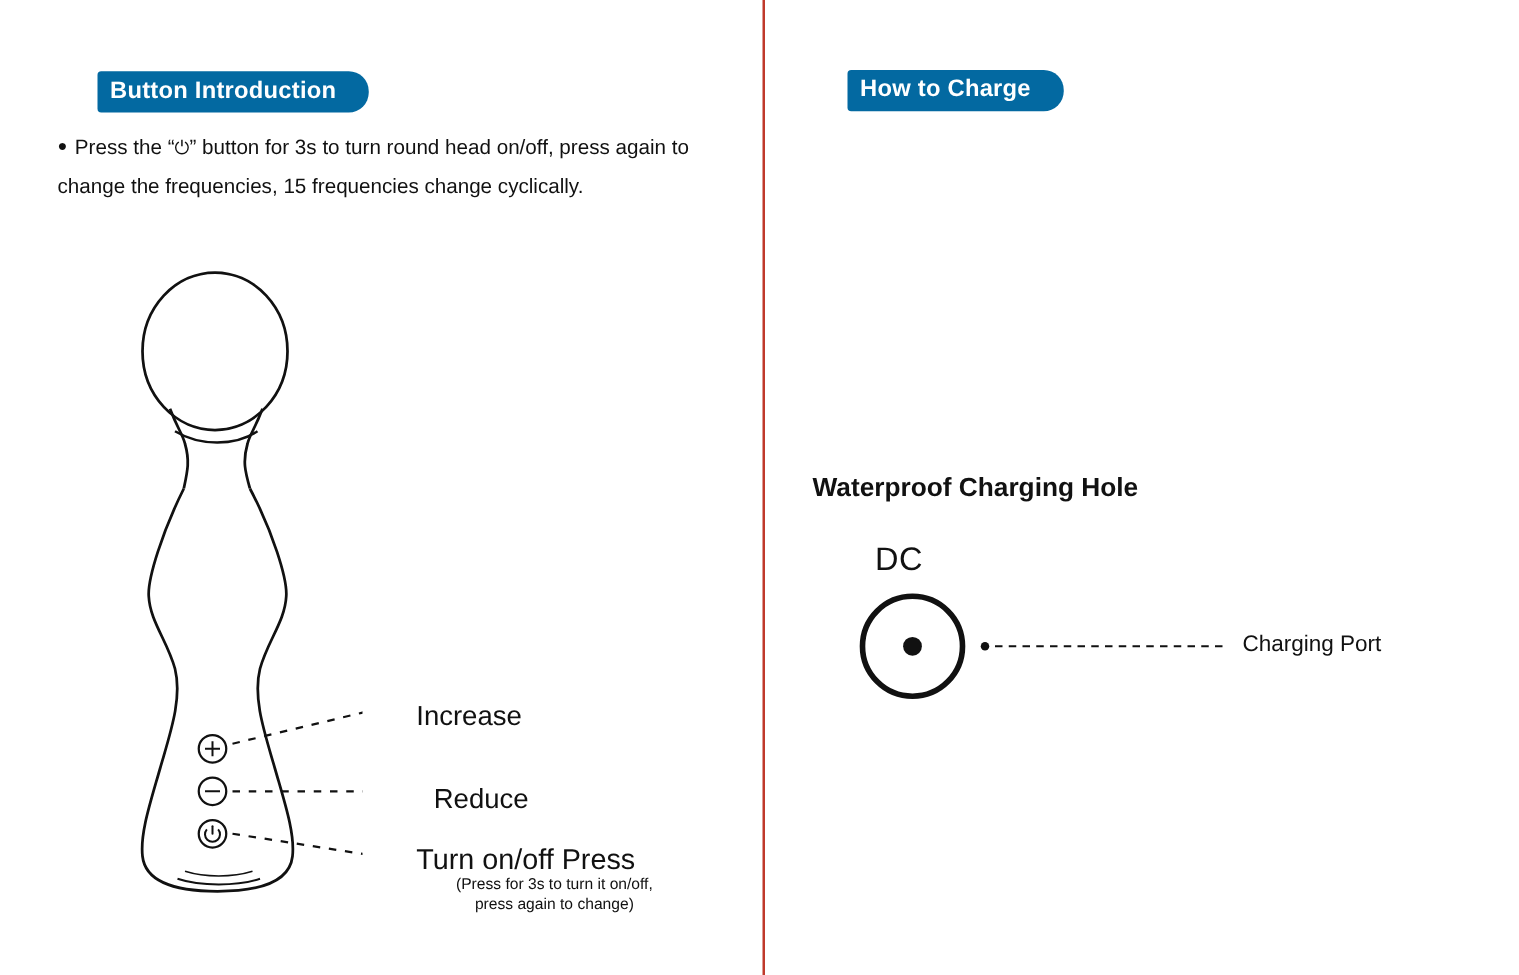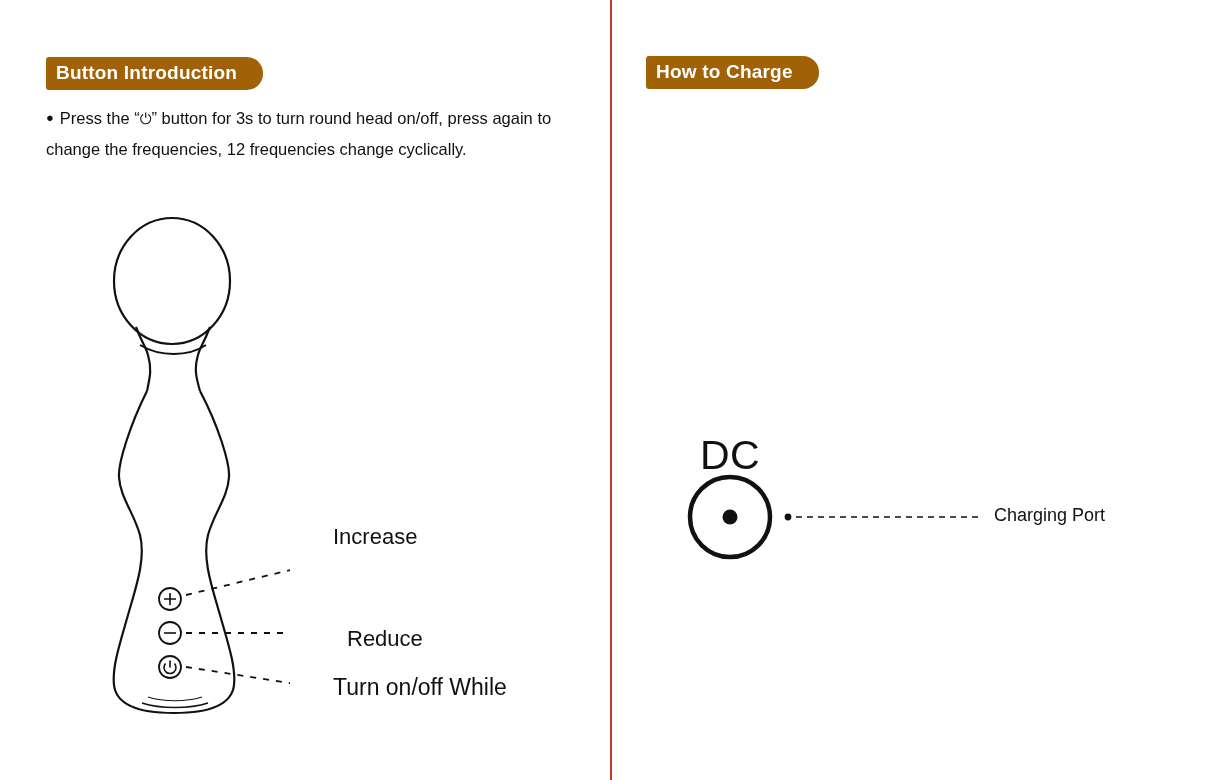--- a/index.html
+++ b/index.html
@@ -25,28 +25,29 @@
     top: 0;
     width: 2px;
     height: 780px;
     background: #c0392b;
   }
 
   
   .section-head {
     position: absolute;
     display: inline-block;
-    background: #a16207;
+    background: #0369a1;
     color: #ffffff;
     font-size: 19px;
     font-weight: 600;
     letter-spacing: 0.2px;
     padding: 5px 26px 6px 10px;
     border-radius: 3px 16px 16px 3px;
     white-space: nowrap;
+    margin-left: 32px;
   }
   #head-left { left: 46px; top: 57px; }
   #head-right { left: 646px; top: 56px; }
 
   
   .bullet-para {
     position: absolute;
     left: 46px;
     top: 103px;
     width: 520px;
@@ -73,21 +74,21 @@
     height: 520px;
   }
 
   
   .callout {
     position: absolute;
     font-size: 22px;
     color: #111;
     white-space: nowrap;
   }
-  #label-increase { left: 333px; top: 524px; }
+  #label-increase { left: 333px; top: 560px; }
   #label-reduce   { left: 347px; top: 626px; }
   #label-onoff    { left: 333px; top: 674px; font-size: 23px; }
   #label-onoff-sub {
     position: absolute;
     left: 336px;
     top: 700px;
     font-size: 12.5px;
     line-height: 1.25;
     text-align: center;
     width: 215px;
@@ -113,21 +114,21 @@
     top: 379px;
     font-size: 21px;
     font-weight: 600;
     color: #111;
     white-space: nowrap;
   }
   .dc-label {
     position: absolute;
     left: 700px;
     top: 432px;
-    font-size: 41px;
+    font-size: 26px;
     color: #111;
     letter-spacing: 0.5px;
   }
   .port-drawing {
     position: absolute;
     left: 680px;
     top: 470px;
     width: 420px;
     height: 100px;
   }
@@ -143,21 +144,21 @@
 </head>
 <body>
 
 <div class="page">
 
   <div class="divider"></div>
 
   <div class="section-head" id="head-left">Button Introduction</div>
 
   <div class="bullet-para">
-    <span class="bullet-dot">●</span><span>Press  the “</span><span class="power-glyph">⏻</span><span>” button  for 3s to turn round head on/off, press again to change the frequencies, 12 frequencies change cyclically.</span>
+    <span class="bullet-dot">●</span><span>Press  the “</span><span class="power-glyph">⏻</span><span>” button  for 3s to turn round head on/off, press again to change the frequencies, 15 frequencies change cyclically.</span>
   </div>
 
   <div class="device">
     <svg width="200" height="520" viewBox="0 0 200 520" fill="none" xmlns="http://www.w3.org/2000/svg">
 
       <ellipse cx="82" cy="66" rx="58" ry="63" stroke="#111" stroke-width="2.2" fill="#fff"></ellipse>
 
       <path d="M46 112 C 52 128, 56 132, 58 140 C 62 154, 60 162, 57 176" stroke="#111" stroke-width="2.2" fill="none"></path>
       <path d="M120 112 C 114 128, 110 132, 108 140 C 104 154, 106 162, 110 176" stroke="#111" stroke-width="2.2" fill="none"></path>
       <path d="M50 130 C 70 142, 98 142, 116 130" stroke="#111" stroke-width="2" fill="none"></path>
@@ -182,27 +183,32 @@
       <path d="M75.5 448.5 A 6 6 0 1 0 84.5 448.5" stroke="#111" stroke-width="1.6" fill="none"></path>
 
       <path d="M96 380 L 238 346" stroke="#111" stroke-width="1.8" stroke-dasharray="6 7"></path>
       <path d="M96 418 L 248 418" stroke="#111" stroke-width="1.8" stroke-dasharray="6 7"></path>
       <path d="M96 452 L 238 474" stroke="#111" stroke-width="1.8" stroke-dasharray="6 7"></path>
     </svg>
   </div>
 
   <div class="callout" id="label-increase">Increase</div>
   <div class="callout" id="label-reduce">Reduce</div>
-  <div class="callout" id="label-onoff">Turn on/off While</div>
+  <div class="callout" id="label-onoff">Turn on/off Press</div>
+  <div id="label-onoff-sub">
+    <div>(Press for 3s to turn it on/off,</div>
+    <div>press again to change)</div>
+  </div>
 
   <div class="section-head" id="head-right">How to Charge</div>
 
   <div class="charge-steps">
   </div>
 
+  <div class="subtitle">Waterproof Charging Hole</div>
 
   <div class="dc-label">DC</div>
 
   <div class="port-drawing">
     <svg width="420" height="100" viewBox="0 0 420 100" fill="none" xmlns="http://www.w3.org/2000/svg">
       <circle cx="50" cy="47" r="40" stroke="#111" stroke-width="4.5" fill="#fff"></circle>
       <circle cx="50" cy="47" r="7.5" fill="#111"></circle>
       <circle cx="108" cy="47" r="3.4" fill="#111"></circle>
       <path d="M116 47 H 302" stroke="#111" stroke-width="1.6" stroke-dasharray="6 5"></path>
     </svg>

